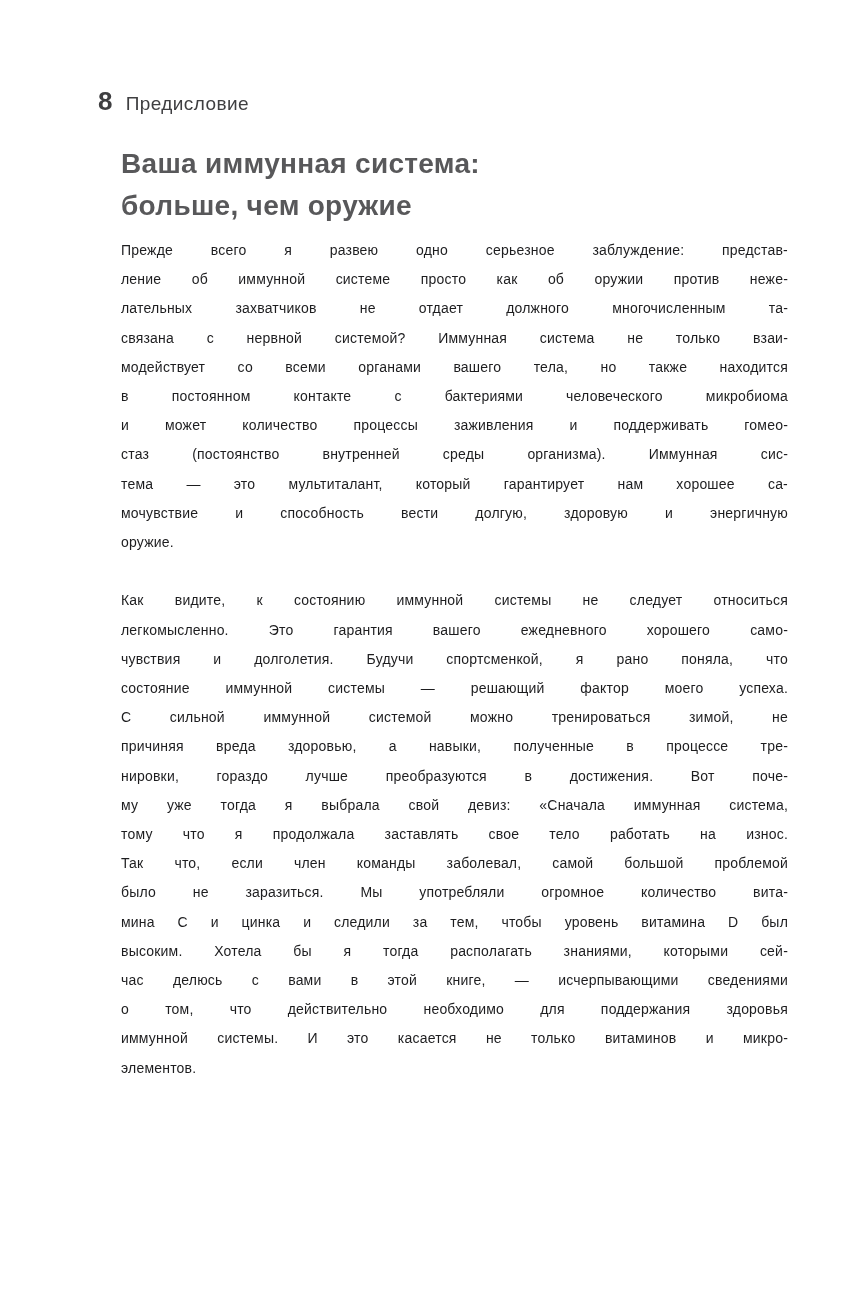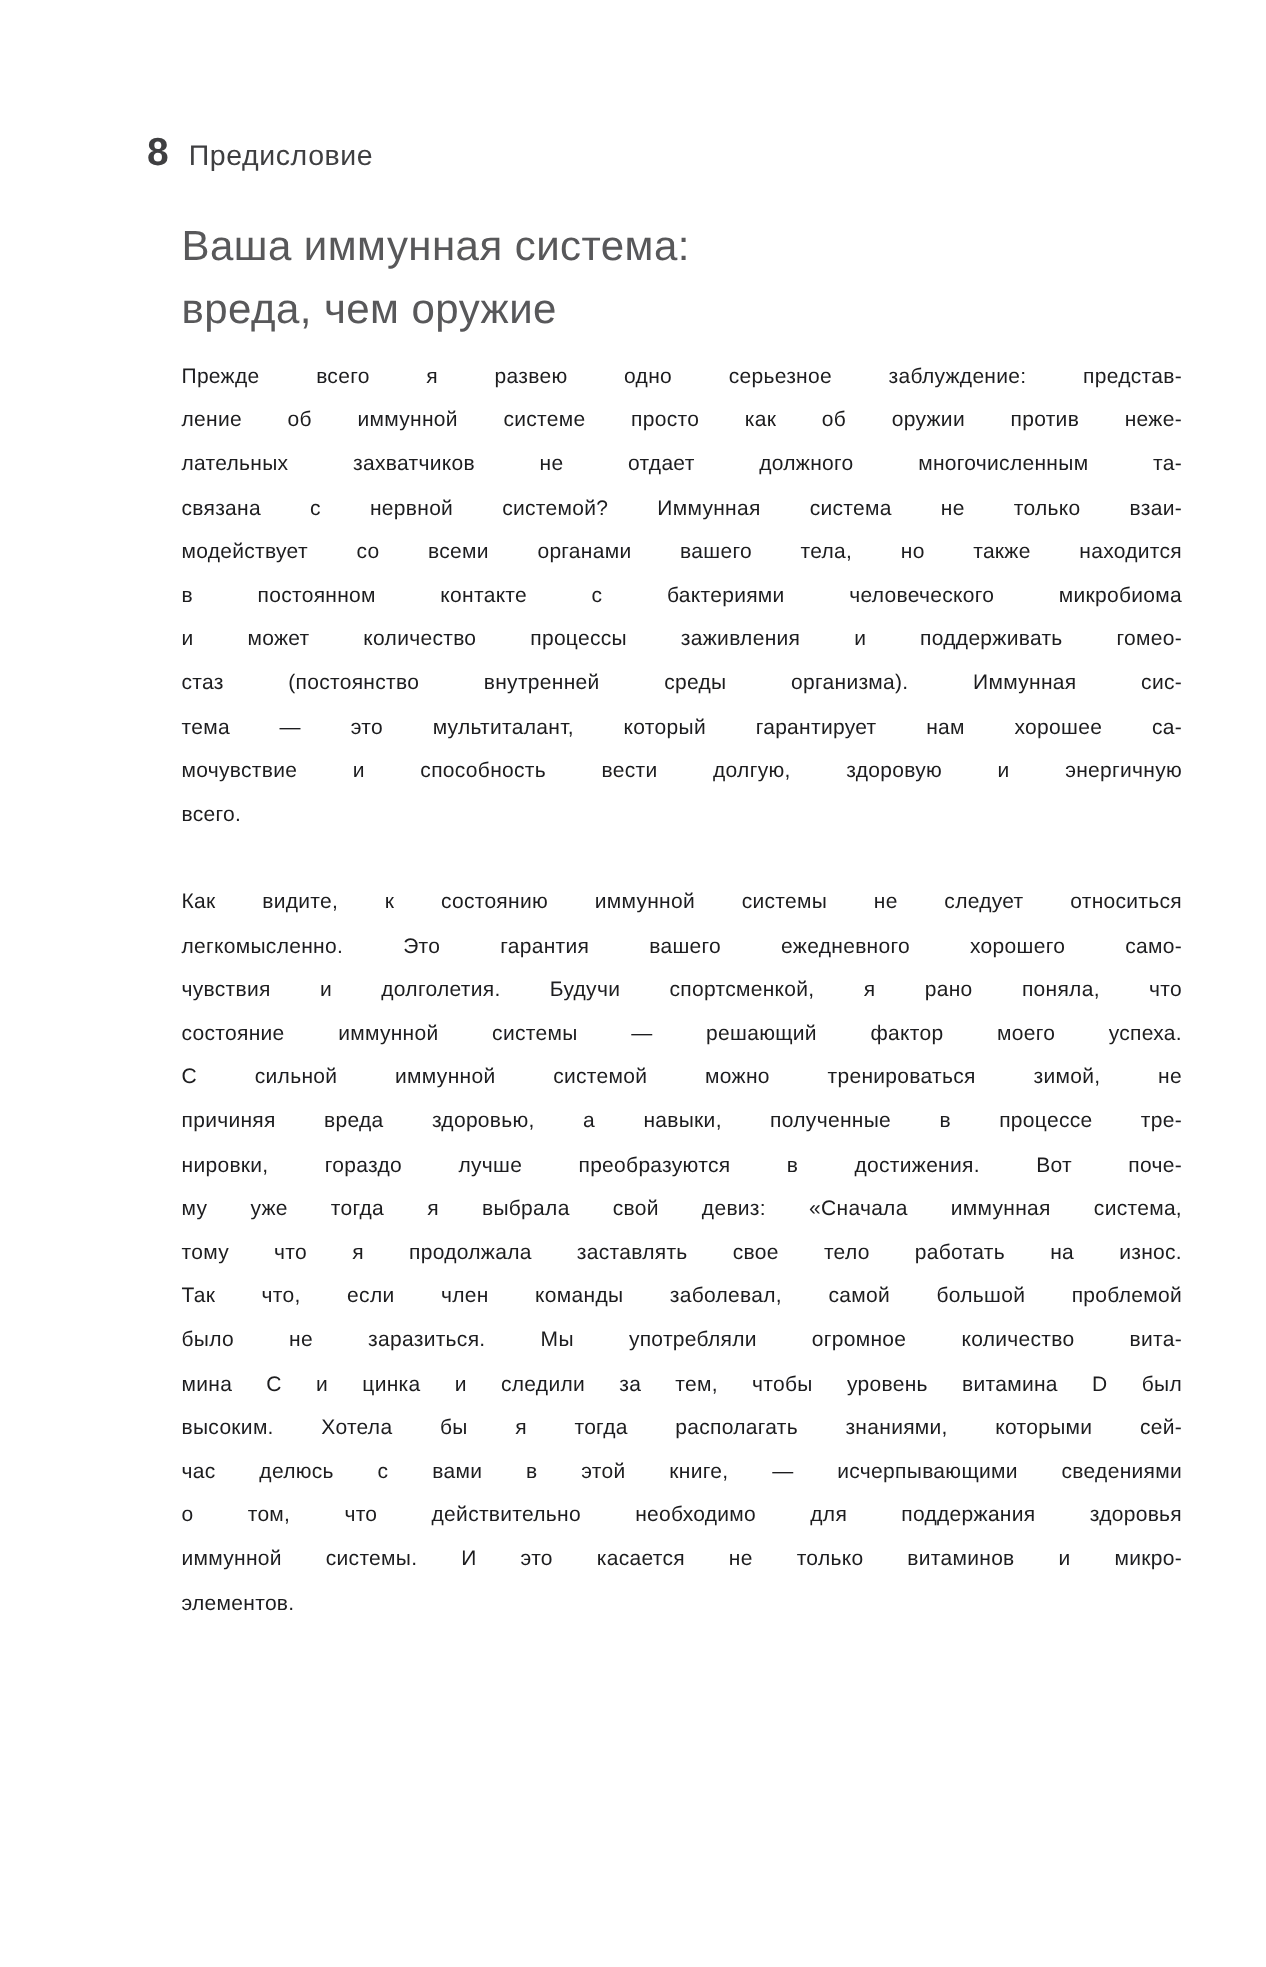--- a/index.html
+++ b/index.html
@@ -35,21 +35,21 @@
     letter-spacing: 0.4px;
   }
   .chapter-title {
     position: absolute;
     left: 121px;
     top: 143px;
     margin: 0;
     width: 667px;
     color: #58585a;
     font-size: 28px;
-    font-weight: 400;
+    font-weight: 700;
     line-height: 42px;
     letter-spacing: 0.3px;
   }
   .body-text {
     position: absolute;
     left: 121px;
     top: 236px;
     width: 667px;
     color: #1d1d1f;
     font-size: 14px;
@@ -77,36 +77,36 @@
 
 <div class="page">
 
   <header class="running-header">
     <span class="pagenum">8</span>
     <span class="runhead">Предисловие</span>
   </header>
 
   <h1 class="chapter-title">
       <div class="title-line">Ваша иммунная система:</div>
-      <div class="title-line">вреда, чем оружие</div>
+      <div class="title-line">больше, чем оружие</div>
     </h1>
 
   <main class="body-text">
       <div class="para">
         <div class="line">Прежде всего я развею одно серьезное заблуждение: представ-</div>
         <div class="line">ление об иммунной системе просто как об оружии против неже-</div>
         <div class="line">лательных захватчиков не отдает должного многочисленным та-</div>
         <div class="line">связана с нервной системой? Иммунная система не только взаи-</div>
         <div class="line">модействует со всеми органами вашего тела, но также находится</div>
         <div class="line">в постоянном контакте с бактериями человеческого микробиома</div>
         <div class="line">и может количество процессы заживления и поддерживать гомео-</div>
         <div class="line">стаз (постоянство внутренней среды организма). Иммунная сис-</div>
         <div class="line">тема — это мультиталант, который гарантирует нам хорошее са-</div>
         <div class="line">мочувствие и способность вести долгую, здоровую и энергичную</div>
-        <div class="line last-line">всего.</div>
+        <div class="line last-line">оружие.</div>
       </div>
       <div class="para">
         <div class="line">Как видите, к состоянию иммунной системы не следует относиться</div>
         <div class="line">легкомысленно. Это гарантия вашего ежедневного хорошего само-</div>
         <div class="line">чувствия и долголетия. Будучи спортсменкой, я рано поняла, что</div>
         <div class="line">состояние иммунной системы — решающий фактор моего успеха.</div>
         <div class="line">С сильной иммунной системой можно тренироваться зимой, не</div>
         <div class="line">причиняя вреда здоровью, а навыки, полученные в процессе тре-</div>
         <div class="line">нировки, гораздо лучше преобразуются в достижения. Вот поче-</div>
         <div class="line">му уже тогда я выбрала свой девиз: «Сначала иммунная система,</div>

